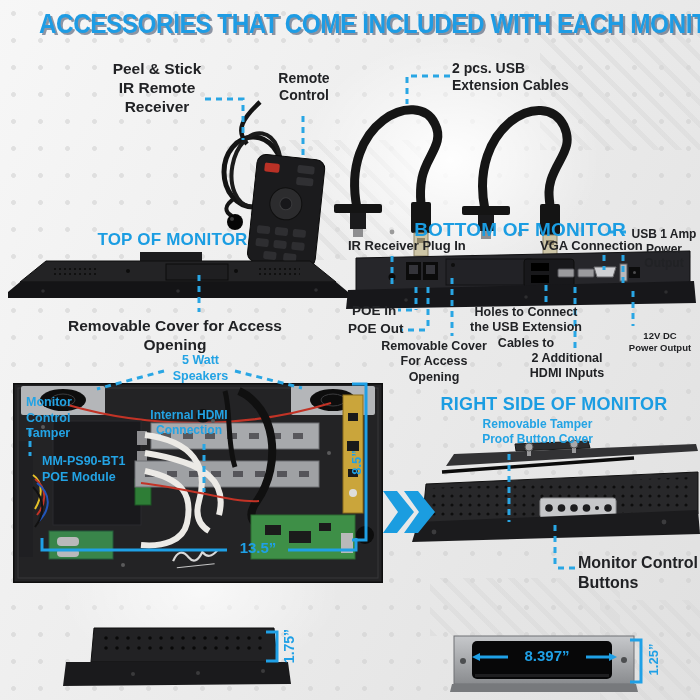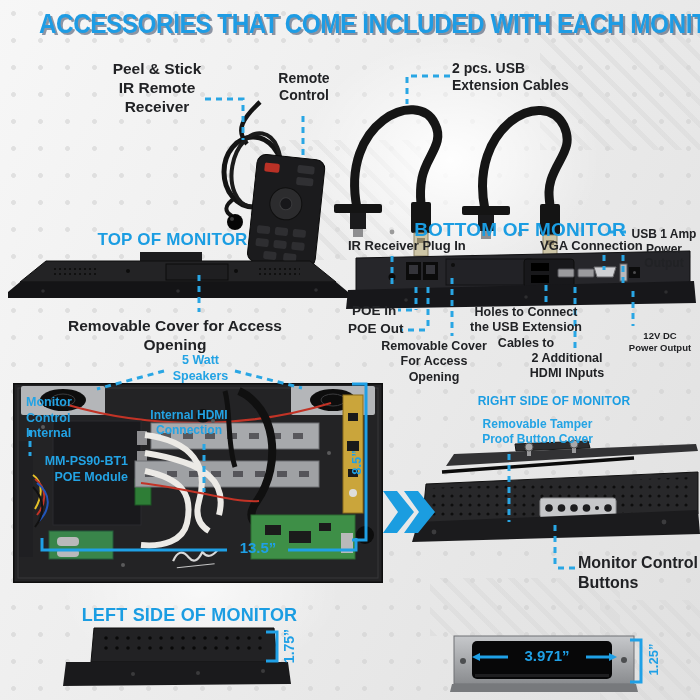--- a/index.html
+++ b/index.html
@@ -337,33 +337,32 @@
 Cables to</div>
   <div class="lbl c" style="left:519px;top:351px;width:96px;font-size:12.5px;">2 Additional
 HDMI INputs</div>
   <div class="lbl c" style="left:622px;top:330px;width:76px;font-size:9.5px;">12V DC
 Power Output</div>
 
   <div class="bluelbl c" style="left:158px;top:353px;width:85px;font-size:12.5px;">5 Watt
 Speakers</div>
   <div class="bluelbl" style="left:26px;top:395px;font-size:12.5px;">Monitor
 Control
-Internal</div>
+Tamper</div>
   <div class="bluelbl c" style="left:138px;top:408px;width:102px;font-size:12px;text-align:center;">Internal HDMI
 Connection</div>
-  <div class="bluelbl c" style="left:26px;top:454px;width:102px;font-size:12.5px;text-align:right;">MM-PS90-BT1
+  <div class="bluelbl c" style="left:42px;top:454px;width:102px;font-size:12.5px;text-align:left;">MM-PS90-BT1
 POE Module</div>
   <div class="meas" style="left:229px;top:539px;width:58px;font-size:15px;">13.5”</div>
   <div class="meas rot" style="left:334px;top:455px;width:44px;font-size:13px;">8.5”</div>
 
-  <div class="heading" style="left:430px;top:394px;width:248px;font-size:12px;">RIGHT SIDE OF MONITOR</div>
+  <div class="heading" style="left:430px;top:394px;width:248px;font-size:18px;">RIGHT SIDE OF MONITOR</div>
   <div class="bluelbl c" style="left:455px;top:417px;width:165px;font-size:12px;text-align:center;">Removable Tamper
 Proof Button Cover</div>
   <div class="lbl" style="left:578px;top:553px;width:130px;font-size:16px;">Monitor Control
 Buttons</div>
 
-  <div class="heading" style="left:72px;top:605px;width:235px;font-size:18px;">LEFT SIDE OF MONITOR</div>
   <div class="meas rot" style="left:266px;top:638px;width:46px;font-size:14px;">1.75”</div>
 
-  <div class="meas" style="left:512px;top:647px;width:70px;font-size:15px;">3.971”</div>
+  <div class="meas" style="left:512px;top:647px;width:70px;font-size:15px;">8.397”</div>
   <div class="meas rot" style="left:631px;top:652px;width:44px;font-size:13px;">1.25”</div>
 
 </div>
 
 </body></html>

